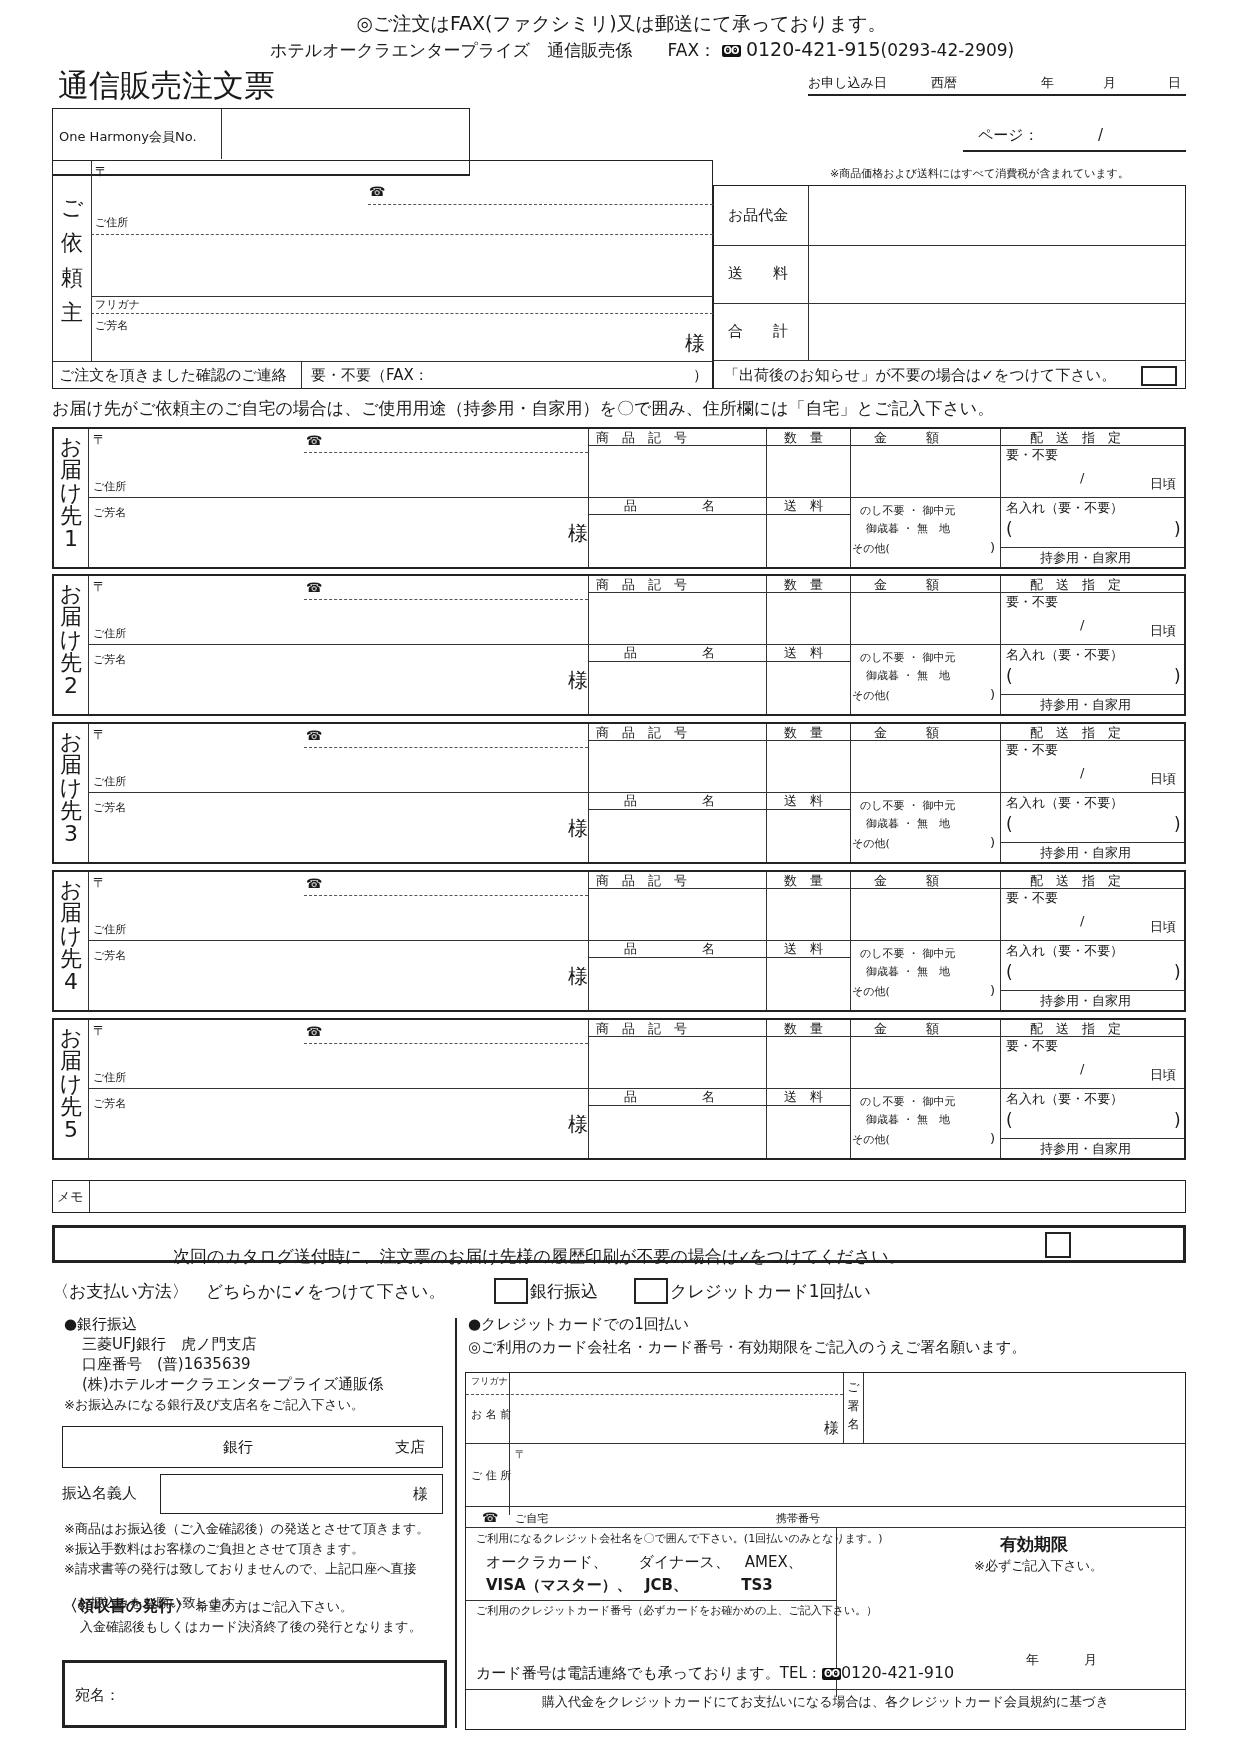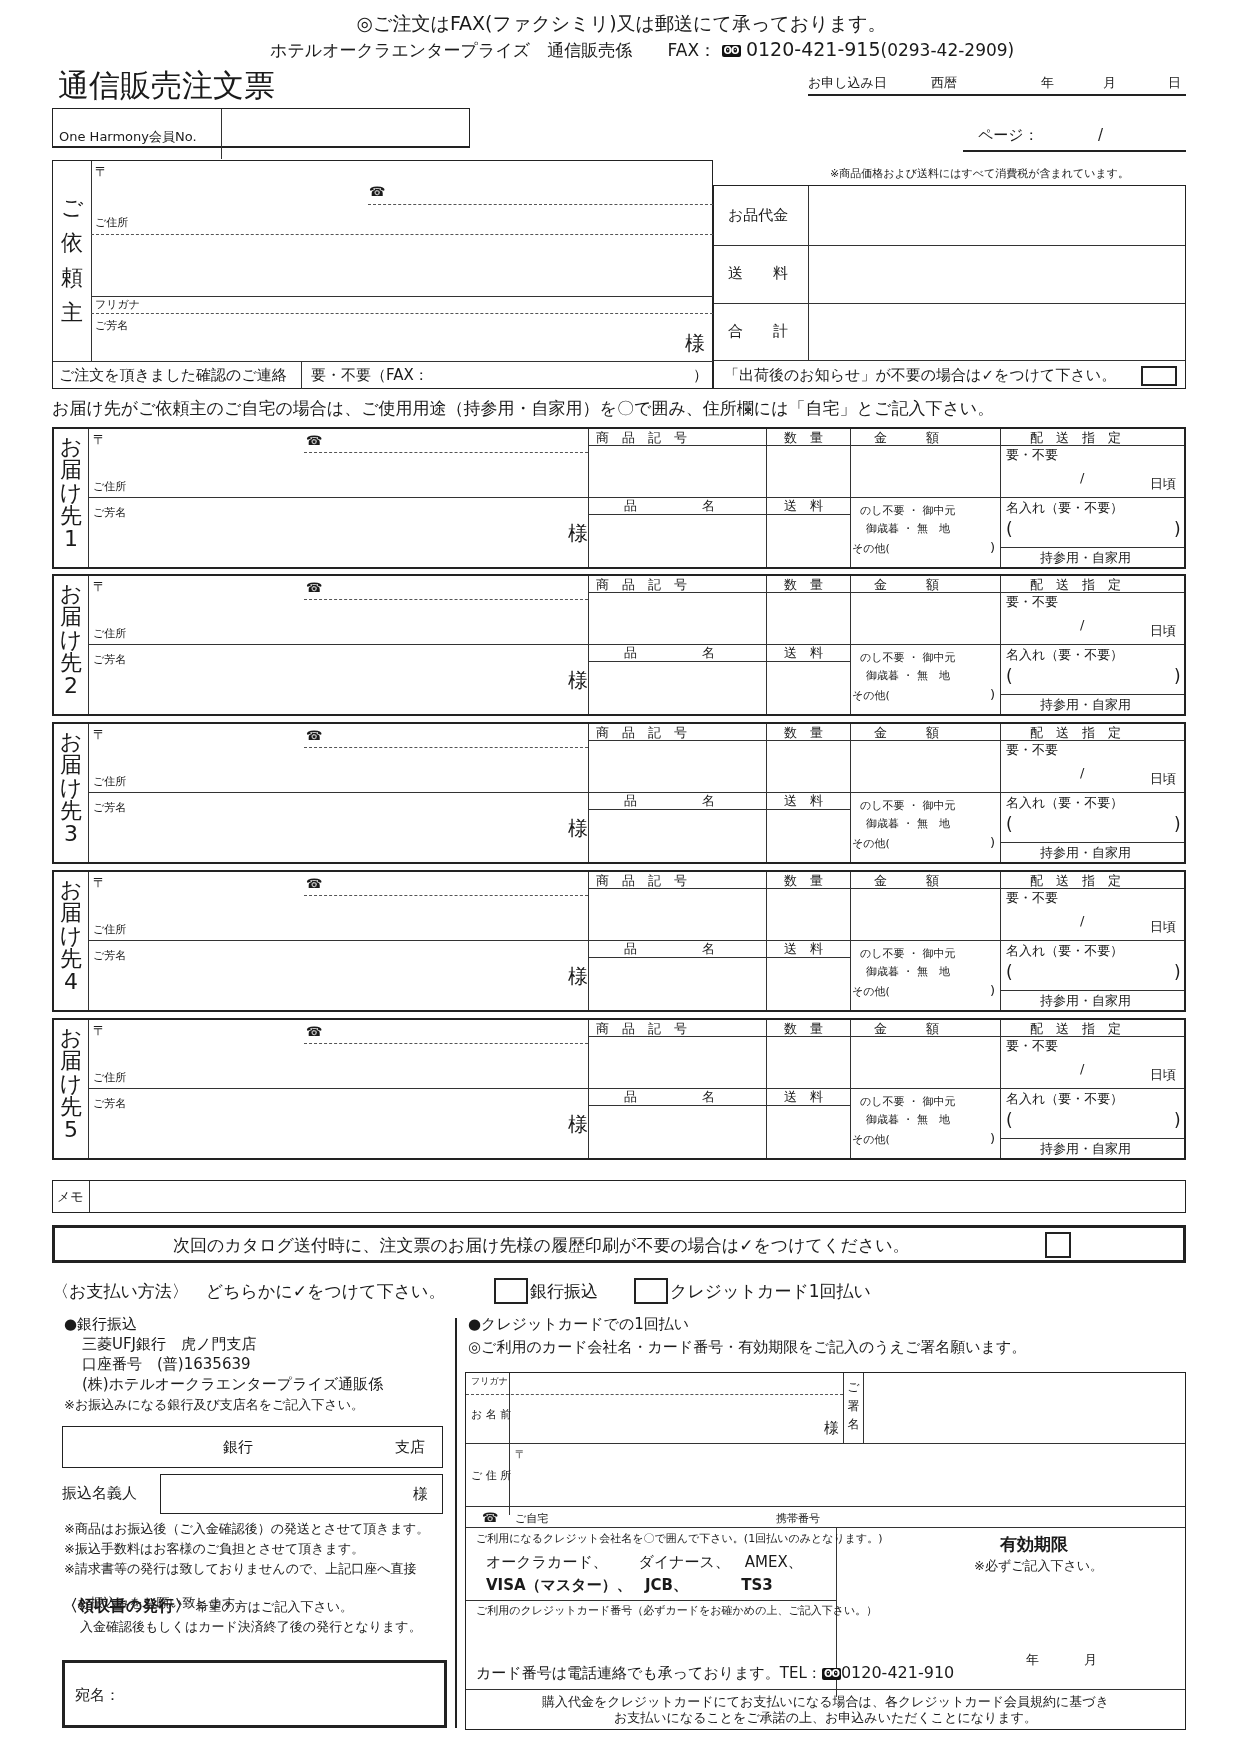--- a/index.html
+++ b/index.html
@@ -34,21 +34,21 @@
 <div class="t" style="left:58px;top:70px;font-size:31px;">通信販売注文票</div>
 
 <div class="abs" style="left:808px;top:76px;width:378px;height:20px;border-bottom:2px solid #222;">
   <span class="t s" style="left:0;top:0;">お申し込み日</span>
   <span class="t s" style="left:123px;top:0;">西暦</span>
   <span class="t s" style="left:233px;top:0;">年</span>
   <span class="t s" style="left:295px;top:0;">月</span>
   <span class="t s" style="left:360px;top:0;">日</span>
 </div>
 
-<div class="bx thin" style="left:52px;top:108px;width:418px;height:40px;border-width:1px 1px 2px 1px;">
+<div class="bx thin" style="left:52px;top:108px;width:418px;height:68px;border-width:1px 1px 2px 1px;">
   <div class="vl" style="left:168px;top:0;height:50px;"></div>
   <span class="t s" style="left:6px;top:21px;">One Harmony会員No.</span>
   <div class="abs" style="left:170px;top:0;width:246px;height:50px;"></div>
 </div>
 <div class="abs" style="left:963px;top:126px;width:223px;height:26px;border-bottom:2px solid #222;">
   <span class="t m" style="left:15px;top:2px;">ページ：</span>
   <span class="t m" style="left:135px;top:2px;">/</span>
 </div>
 
 <div class="bx" style="left:52px;top:160px;width:661px;height:229px;border-width:1px 1px 1px 1px;">
@@ -377,21 +377,21 @@
 </div>
   </div>
 
 <div class="bx thin" style="left:52px;top:1180px;width:1134px;height:33px;">
   <div class="vl" style="left:36px;top:0;height:31px;"></div>
   <span class="t s" style="left:4px;top:9px;">メモ</span>
   <div class="abs" style="left:38px;top:0;width:1094px;height:31px;"></div>
 </div>
 
 <div class="bx" style="left:52px;top:1225px;width:1134px;height:38px;border-width:3px;">
-  <span class="t l" style="left:118px;top:9px;">次回のカタログ送付時に、注文票のお届け先様の履歴印刷が不要の場合は✓をつけてください。</span>
+  <span class="t l" style="left:118px;top:21px;font-family:Liberation Mono, monospace;">次回のカタログ送付時に、注文票のお届け先様の履歴印刷が不要の場合は✓をつけてください。</span>
   <div class="cb" style="left:990px;top:4px;width:26px;height:26px;"></div>
 </div>
 
 <div class="t l" style="left:52px;top:1283px;">〈お支払い方法〉　どちらかに✓をつけて下さい。</div>
 <div class="cb" style="left:494px;top:1278px;width:34px;height:26px;"></div>
 <div class="t l" style="left:530px;top:1283px;">銀行振込</div>
 <div class="cb" style="left:634px;top:1278px;width:34px;height:26px;"></div>
 <div class="t l" style="left:670px;top:1283px;">クレジットカード1回払い</div>
 
 <div class="t m" style="left:64px;top:1317px;">●銀行振込</div>
@@ -476,14 +476,13 @@
   <span class="t s" style="left:560px;top:280px;">年</span>
   <span class="t s" style="left:618px;top:280px;">月</span>
   <div class="abs" style="left:372px;top:210px;width:346px;height:110px;"></div>
 
   <span class="t xs" style="left:10px;top:232px;">ご利用のクレジットカード番号（必ずカードをお確かめの上、ご記入下さい。）</span>
   <div class="t m" style="left:10px;top:292px;">
     <span>カード番号は電話連絡でも承っております。TEL：</span><span class="tel-ff">ʘʘ</span><span style="font-size:16px;">0120-421-910</span>
   </div>
   <div class="hl" style="left:0;top:316px;width:719px;"></div>
   <div class="t s" style="left:0;width:719px;top:322px;text-align:center;">購入代金をクレジットカードにてお支払いになる場合は、各クレジットカード会員規約に基づき</div>
-  <div class="t s" style="left:0;width:719px;top:338px;text-align:center;">お支払いになることをご承諾の上、お申込みいただくことになります。</div>
 </div>
 
 </body></html>

